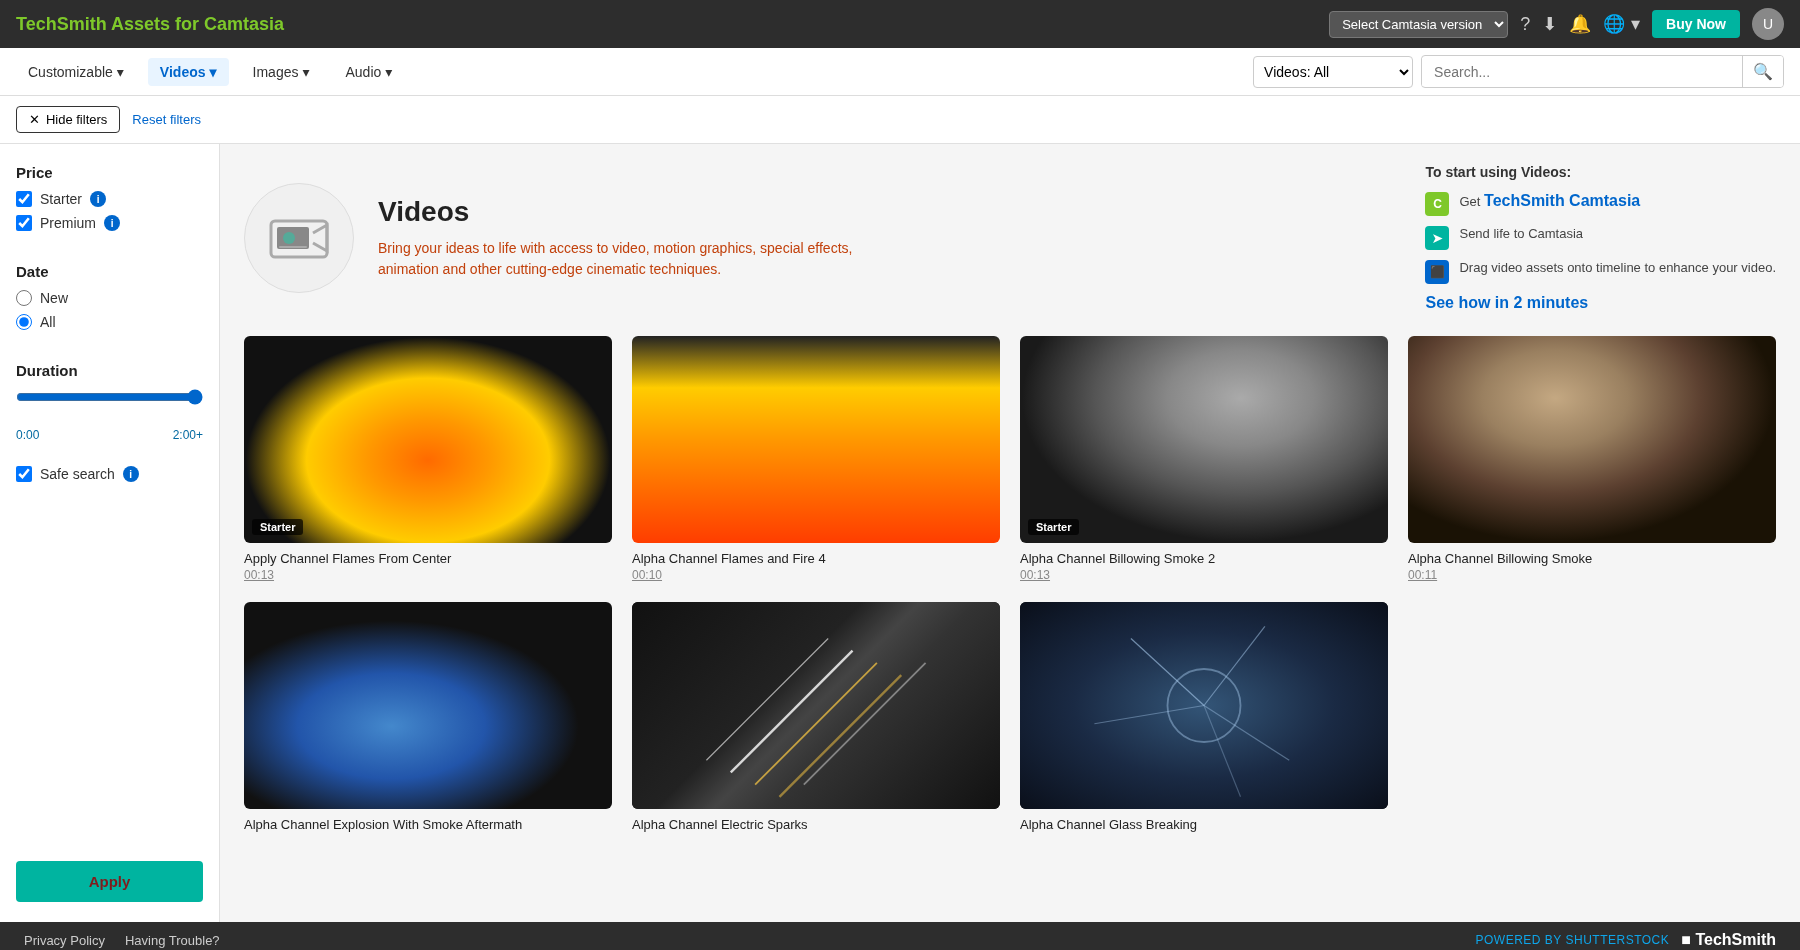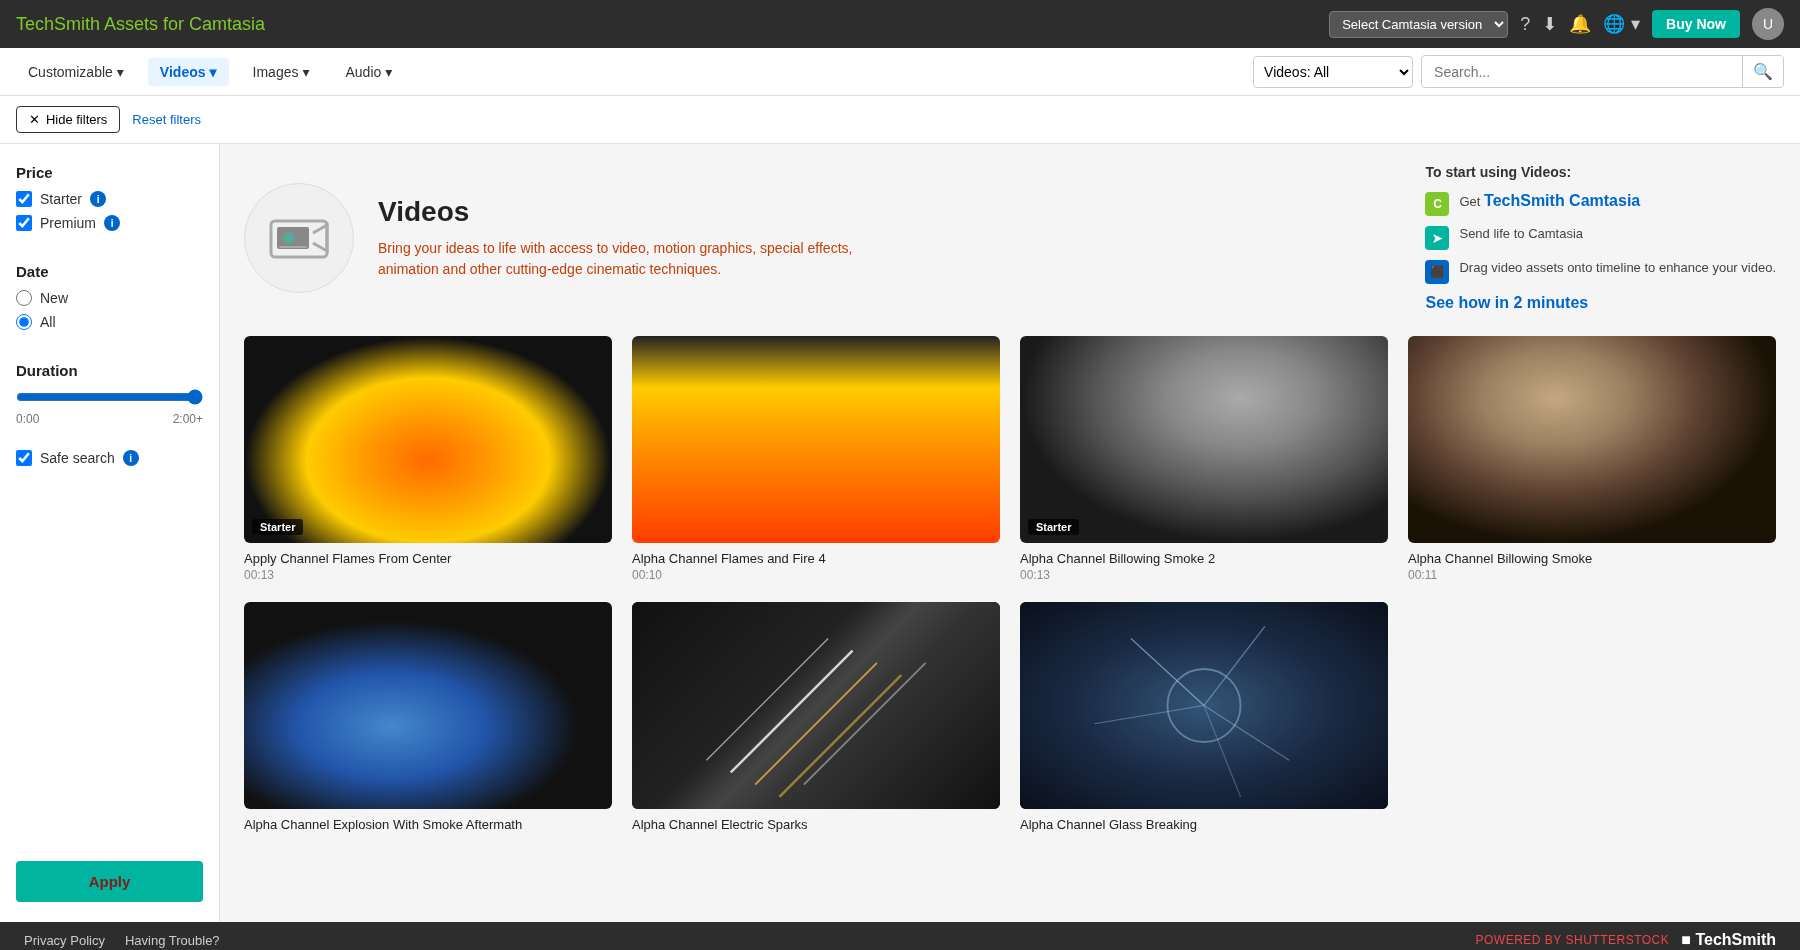--- a/index.html
+++ b/index.html
@@ -10,21 +10,21 @@
       background: #2d2d2d;
       display: flex;
       align-items: center;
       justify-content: space-between;
       padding: 0 16px;
       height: 48px;
     }
     .top-nav-logo {
       color: white;
       font-size: 18px;
-      font-weight: 400;
+      font-weight: 700;
       white-space: nowrap;
     }
     .top-nav-logo span { color: #7ec82a; }
     .top-nav-right {
       display: flex;
       align-items: center;
       gap: 12px;
     }
     .camtasia-select {
       background: #555;
@@ -220,22 +220,22 @@
     }
     .duration-slider {
       width: 100%;
       accent-color: #0066cc;
       cursor: pointer;
     }
     .duration-labels {
       display: flex;
       justify-content: space-between;
       font-size: 12px;
-      color: #737373;
-      margin-top: 4px;
+      color: #0369a1;
+      margin-top: 20px;
     }
     .apply-btn {
       background: #00b4a0;
       color: #7f1d1d;
       border: none;
       border-radius: 4px;
       padding: 12px;
       font-size: 15px;
       font-weight: 600;
       cursor: pointer;
@@ -354,20 +354,21 @@
     }
     .video-title {
       font-size: 13px;
       color: #222;
       font-weight: 500;
       margin-bottom: 2px;
     }
     .video-duration {
       font-size: 12px;
       color: #888;
+      text-decoration: underline;
     }
 
     
     .flame-1 { background: radial-gradient(ellipse at 50% 60%, #ff6a00, #ff9800, #ffcc00, #111 70%); }
     .flame-2 { background: linear-gradient(to top, #ff3d00, #ff6a00, #ff9800, #ffcc00, #222); }
     .smoke-1 { background: radial-gradient(ellipse at 60% 30%, #aaa, #888, #555, #1a1a1a 70%); }
     .smoke-2 { background: radial-gradient(ellipse at 40% 30%, #c4a882, #9a8060, #5c4030, #1a1205 70%); }
     .explosion-1 { background: radial-gradient(ellipse at 40% 60%, #4488cc, #2255aa, #111 60%); }
     .sparks-1 { background: radial-gradient(ellipse at 50% 50%, #888, #444, #111); }
     .flame-3 { background: radial-gradient(ellipse at 50% 60%, #ff9900, #ff5500, #ff3300, #aa1100, #111 80%); }
@@ -380,21 +381,21 @@
       display: flex;
       align-items: center;
       justify-content: space-between;
       padding: 8px 24px;
       height: 36px;
       font-size: 13px;
     }
     .footer-left { display: flex; gap: 20px; }
     .footer-link { color: #ccc; text-decoration: none; }
     .footer-right { display: flex; align-items: center; gap: 12px; }
-    .footer-right-text { font-size: 12px; letter-spacing: 0.5px; color: #ef4444; }
+    .footer-right-text { font-size: 12px; letter-spacing: 0.5px; color: #0ea5e9; }
     .footer-brand { font-size: 16px; font-weight: 700; color: white; }
   </style>
 </head>
 <body>
 
 <nav class="top-nav">
   <div class="top-nav-logo">
     <span>TechSmith Assets</span>
     <span style="color:#7ec82a;">for Camtasia</span>
   </div>

